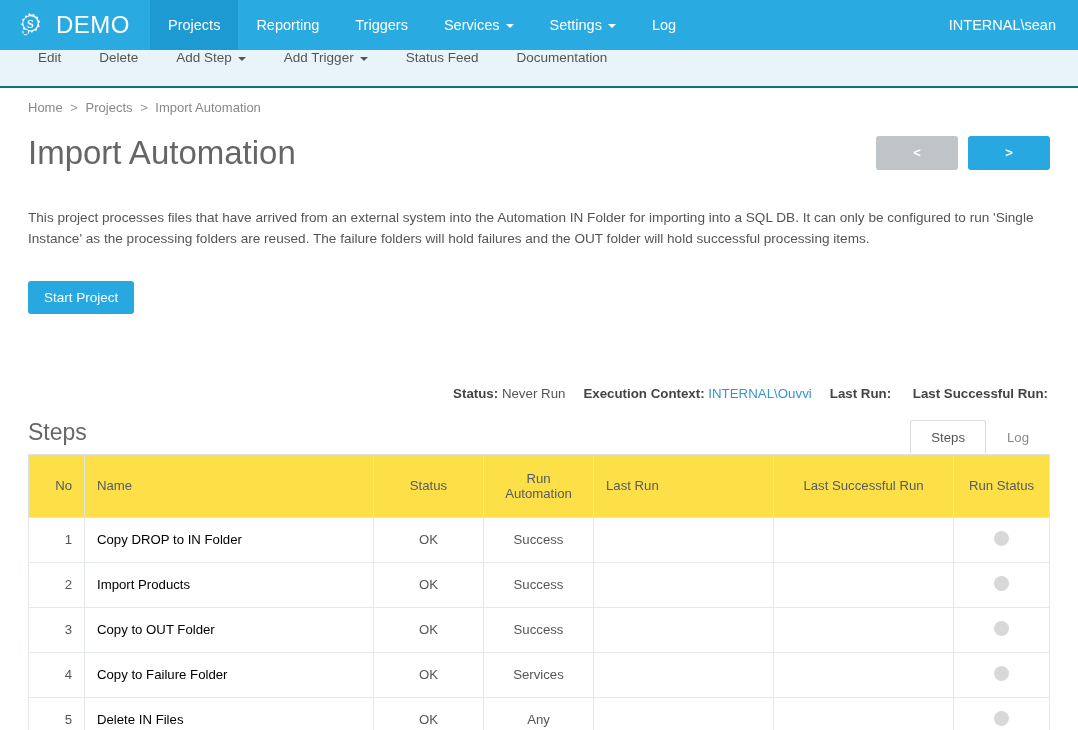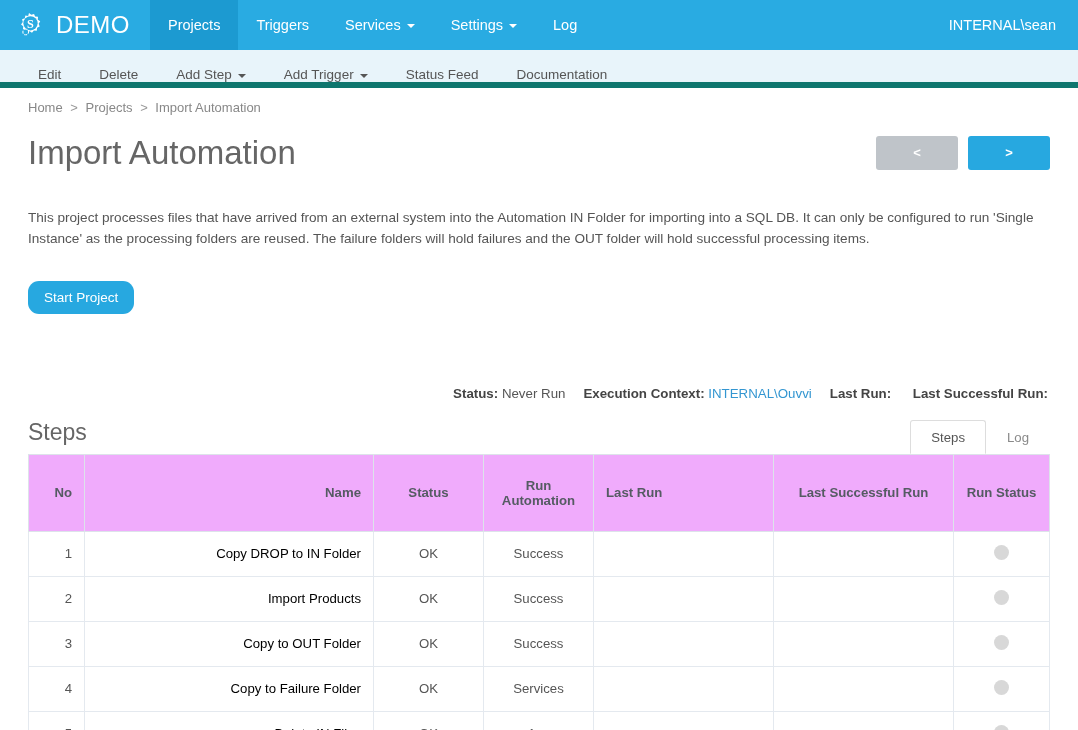--- a/index.html
+++ b/index.html
@@ -65,23 +65,23 @@
     padding-right: 22px;
     color: #ffffff;
     font-size: 14.5px;
   }
 
   
   .subnav {
     height: 38px;
     background: #E8F4FA;
     display: flex;
-    align-items: flex-end;
+    align-items: flex-start;
     padding-left: 28px;
-    border-bottom: 6px solid #0f766e;
+    border-bottom: 2px solid #0f766e;
   }
   .subnav-item {
     color: #555555;
     font-size: 13.5px;
     padding: 0 19px;
     text-decoration: none;
     white-space: nowrap;
     cursor: pointer;
     display: flex;
     align-items: center;
@@ -146,21 +146,21 @@
     color: #555555;
     max-width: 1022px;
   }
 
   .btn-start {
     margin-top: 32px;
     background: #27A8E0;
     color: #ffffff;
     padding: 9px 16px;
     font-size: 13.5px;
-    border-radius: 11px;
+    border-radius: 3px;
   }
 
   
   .status-line {
     margin-top: 72px;
     text-align: right;
     font-size: 13.3px;
     color: #555555;
     padding-right: 2px;
   }
@@ -206,36 +206,36 @@
   }
 
   table.steps {
     width: 100%;
     border-collapse: collapse;
     margin-top: 1px;
     font-size: 13.2px;
     border: 1px solid #dde3ea;
   }
   table.steps th {
-    background: #f0abfc;
+    background: #fde047;
     color: #555b63;
-    font-weight: bold;
-    padding: 23px 12px;
+    font-weight: normal;
+    padding: 16px 12px;
     border: 1px solid #dde3ea;
     font-size: 13.2px;
   }
   table.steps td {
     padding: 13px 12px;
     border: 1px solid #e4e9ef;
     color: #555555;
     background: #ffffff;
     height: 41px;
   }
   .col-no    { width: 56px;  text-align: right; }
-  .col-name  { text-align: right; }
+  .col-name  { text-align: left; }
   .col-status{ width: 110px; text-align: center; }
   .col-cond  { width: 110px; text-align: center; }
   .col-last  { width: 180px; text-align: left; }
   .col-lastok{ width: 180px; text-align: center; }
   .col-runst { width: 96px;  text-align: center; }
   td.col-name a { color: #000000; text-decoration: none; cursor: pointer; }
   .dot {
     display: inline-block;
     width: 15px; height: 15px;
     border-radius: 50%;
@@ -254,20 +254,23 @@
       <path fill="#ffffff" d="M11 20 l3 0 l0 2 l2 0 l0 3 l-2 0 l0 2 l-3 0 l0 -2 l-2 0 l0 -3 l2 0 Z"></path>
       <circle cx="12.5" cy="23.5" r="2.6" fill="#29ABE2"></circle>
     </svg>
   </div>
   <div class="brand-name">DEMO</div>
   <div class="nav-links">
     <a class="nav-item active">
         <span>Projects</span>
       </a>
     <a class="nav-item">
+        <span>Reporting</span>
+      </a>
+    <a class="nav-item">
         <span>Triggers</span>
       </a>
     <a class="nav-item">
         <span>Services</span>
         <i class="caret"></i>
       </a>
     <a class="nav-item">
         <span>Settings</span>
         <i class="caret"></i>
       </a>

